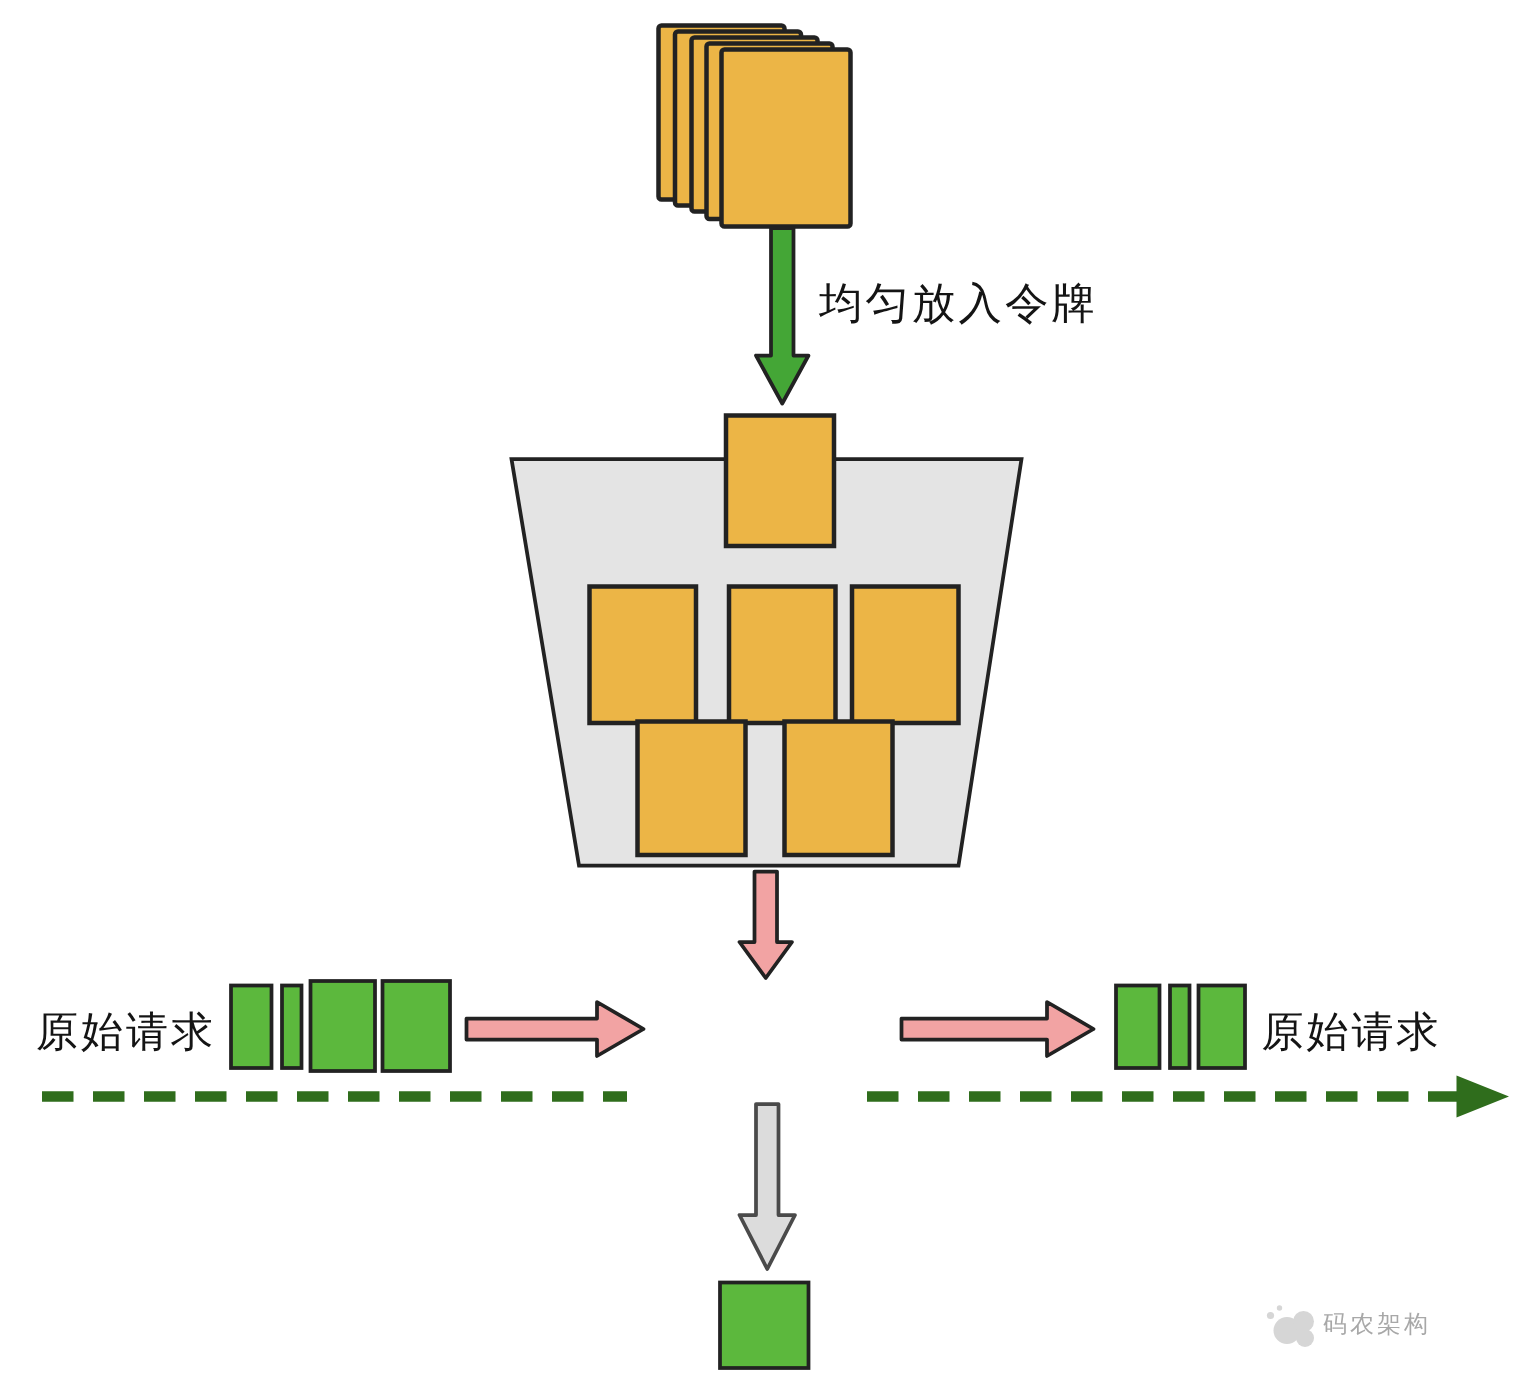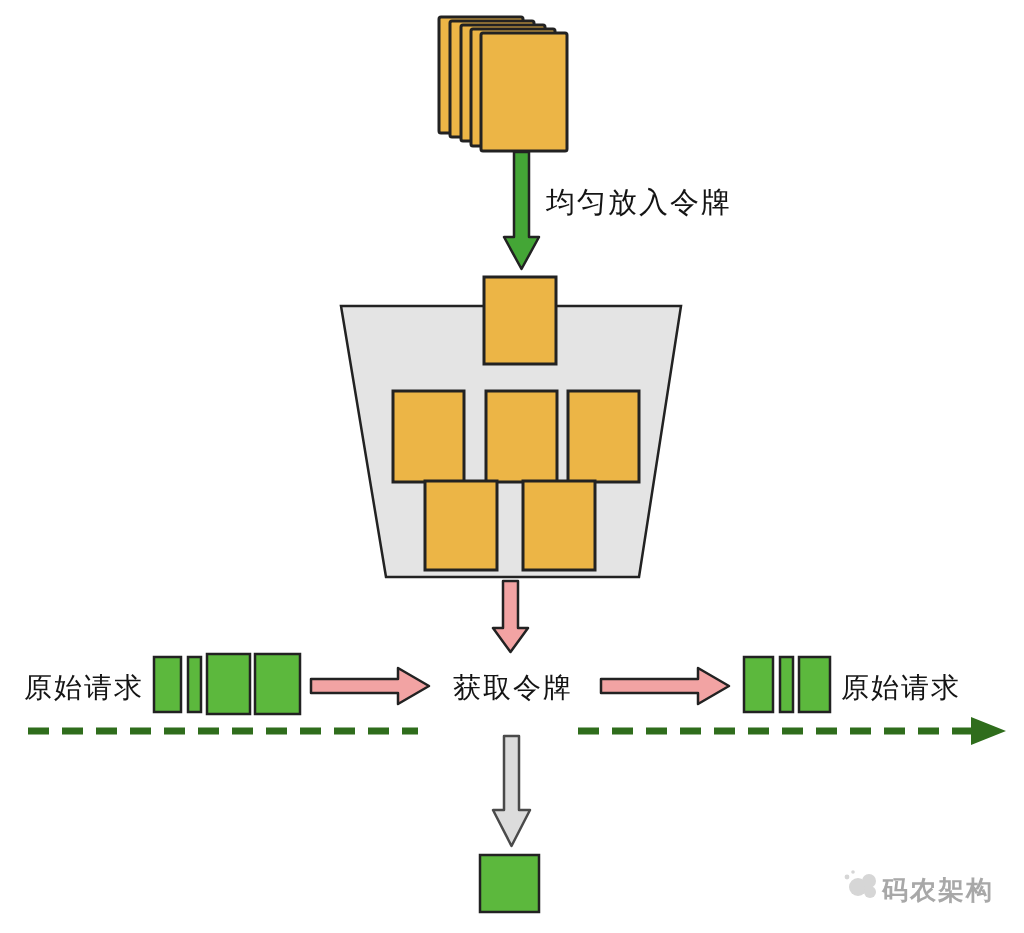--- a/index.html
+++ b/index.html
@@ -32,22 +32,22 @@
     position: absolute;
     color: #141414;
     font-size: 29px;
     letter-spacing: 2px;
     white-space: nowrap;
   }
   .label-small { font-size: 28px; }
   .watermark-text {
     position: absolute;
     color: var(--watermark-gray);
-    font-size: 26px;
-    font-weight: bold;
+    font-size: 16px;
+    font-weight: normal;
     letter-spacing: 2px;
     white-space: nowrap;
   }
 </style>
 </head>
 <body>
 
 <div class="canvas">
 
   <svg width="1024" height="933" viewBox="0 0 1024 933">
@@ -110,20 +110,19 @@
       <circle class="wm-shape" cx="870" cy="892" r="6"></circle>
       <circle class="wm-shape" cx="847" cy="877" r="2.4"></circle>
       <circle class="wm-shape" cx="853" cy="872" r="1.8"></circle>
     </g>
   </svg>
 
   <div class="label" style="left:546px; top:183px;">均匀放入令牌</div>
 
   <div class="label label-small" style="left:24px; top:669px;">原始请求</div>
 
-  <div class="label label-small" style="left:453px; top:669px;">获取令牌</div>
 
   <div class="label label-small" style="left:841px; top:669px;">原始请求</div>
 
 
   <div class="watermark-text" style="left:882px; top:873px;">码农架构</div>
 
 </div>
 
 </body></html>

